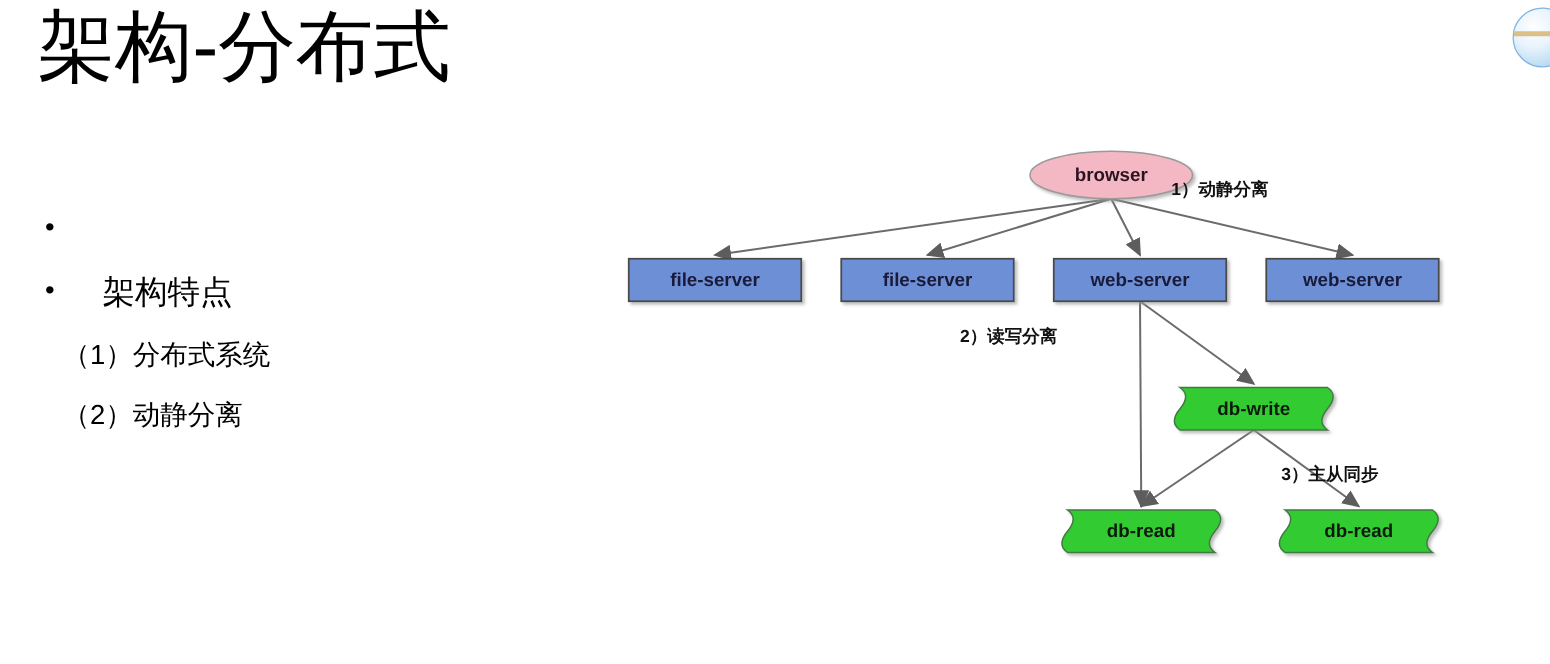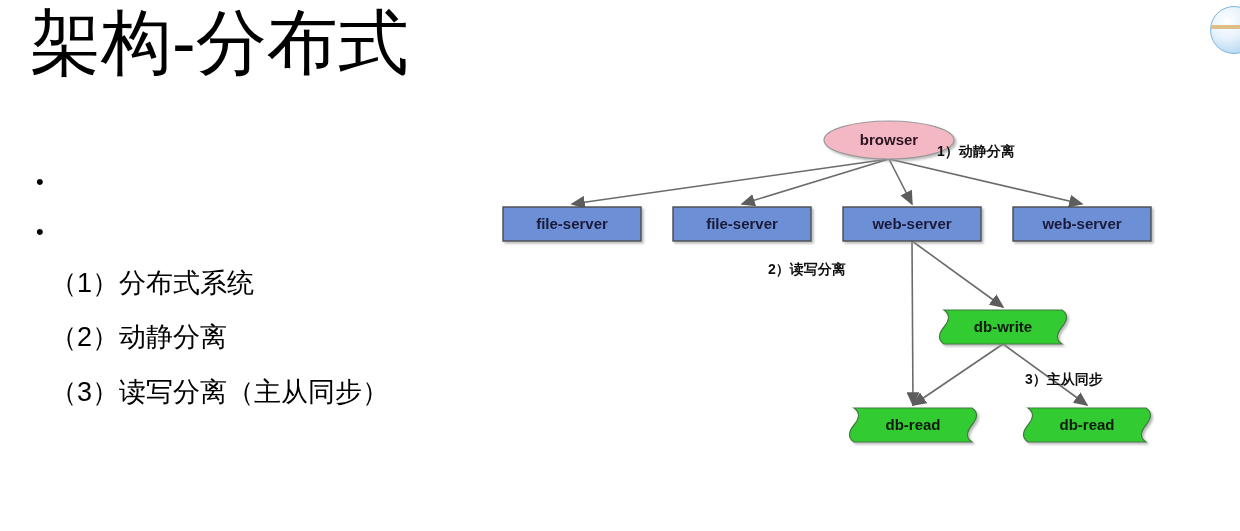--- a/index.html
+++ b/index.html
@@ -15,21 +15,21 @@
     overflow: hidden;
     font-family: "Liberation Sans", "DejaVu Sans", sans-serif;
     color: #000000;
   }
 
   
   #slide-title {
     position: absolute;
     left: 30px;
     top: 2px;
-    font-size: 71px;
+    font-size: 62px;
     line-height: 1.15;
     font-weight: 400;
     letter-spacing: 0px;
     color: #000000;
     white-space: nowrap;
   }
 
   
   #content-list {
     position: absolute;
@@ -50,21 +50,21 @@
     font-size: 22px;
     line-height: 1.25;
     text-align: left;
     color: #000;
   }
   .bullet-label {
     padding-left: 20px;
     white-space: nowrap;
   }
   .numbered-row {
-    font-size: 27px;
+    font-size: 22px;
     line-height: 1.2;
     margin-bottom: 22px;
     padding-left: 14px;
     white-space: nowrap;
     margin-top: 17px;
   }
 
   
   #diagram {
     position: absolute;
@@ -130,25 +130,25 @@
 <div id="slide-title">架构-分布式</div>
 
 <div id="content-list">
 
   <div class="bullet-row">
     <span class="bullet-dot">•</span>
   </div>
 
   <div class="bullet-row">
     <span class="bullet-dot">•</span>
+    <span class="bullet-label">架构特点</span>
   </div>
 
   <div class="numbered-row">（1）分布式系统</div>
   <div class="numbered-row">（2）动静分离</div>
-  <div class="numbered-row">（3）读写分离（主从同步）</div>
 
 </div>
 
 <div id="diagram">
   <svg viewBox="0 0 700 380" xmlns="http://www.w3.org/2000/svg">
     <defs>
       <marker id="arrowhead" markerWidth="9" markerHeight="8" refX="8" refY="4" orient="auto" markerUnits="strokeWidth">
         <path d="M0,0 L9,4 L0,8 z" fill="#5d5d5d"></path>
       </marker>
       <filter id="softshadow" x="-20%" y="-20%" width="150%" height="160%">

